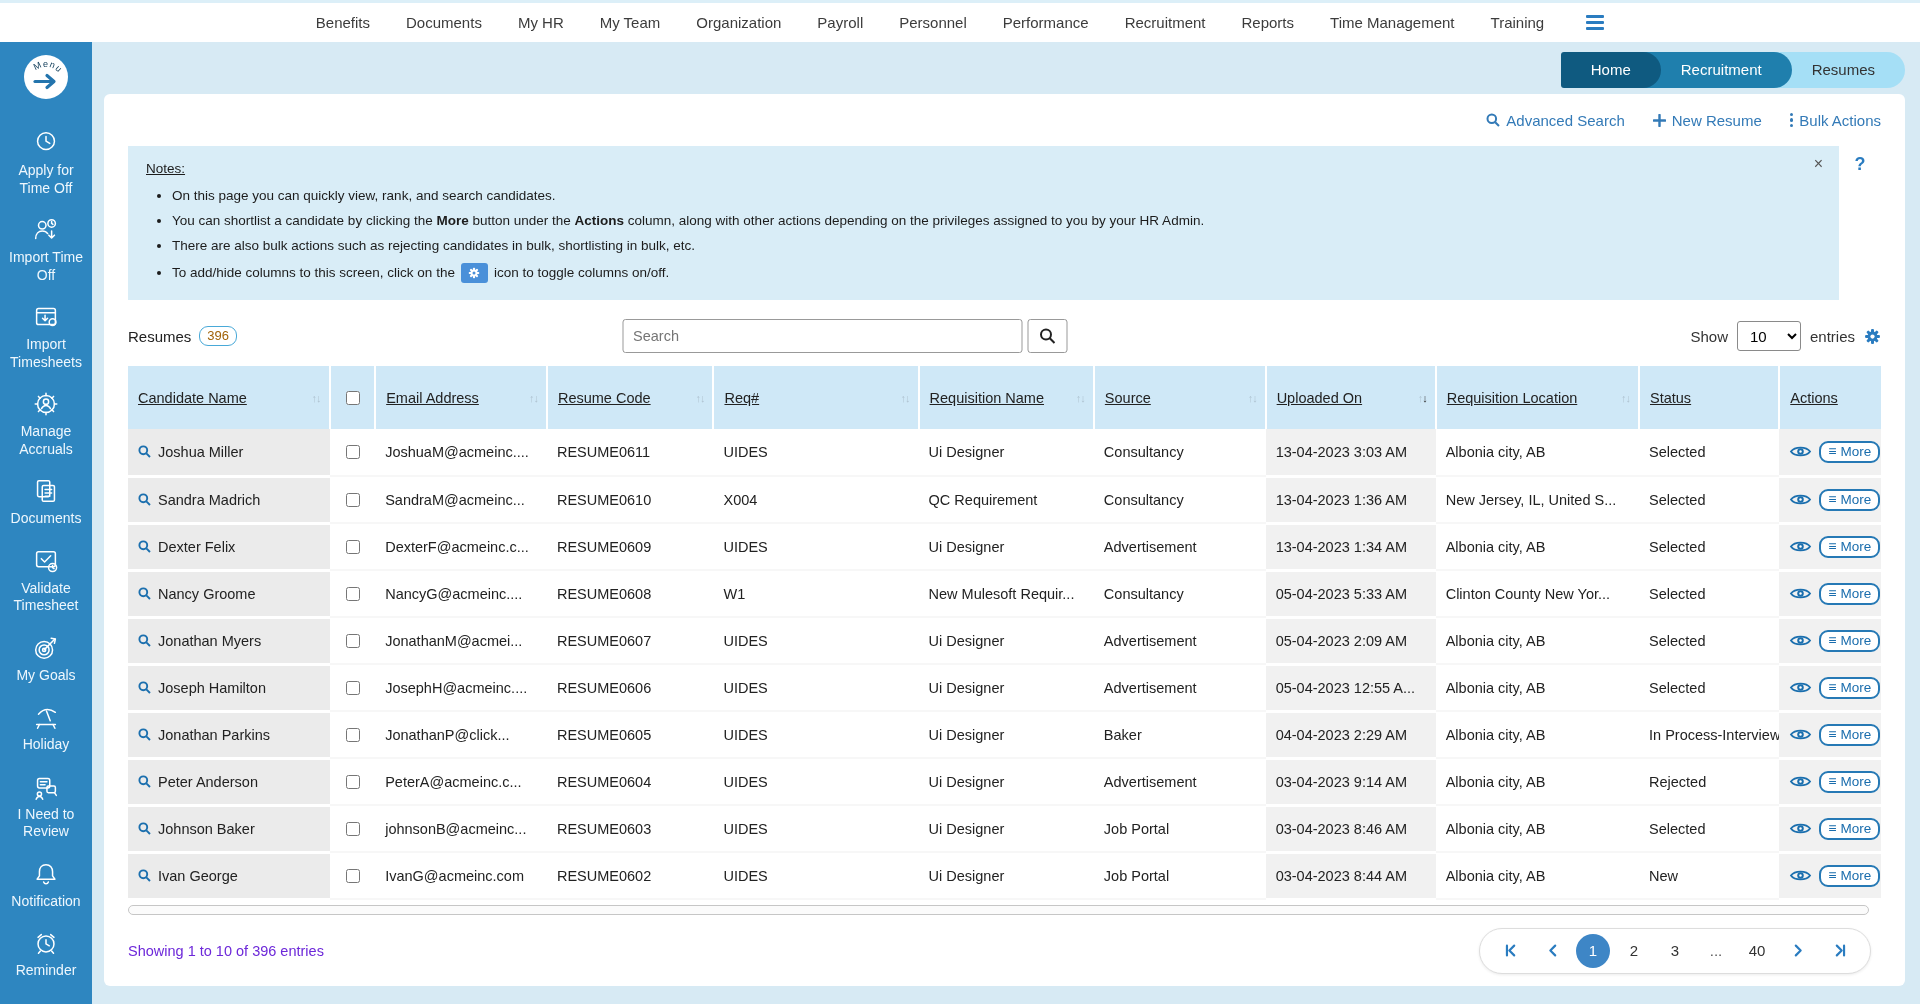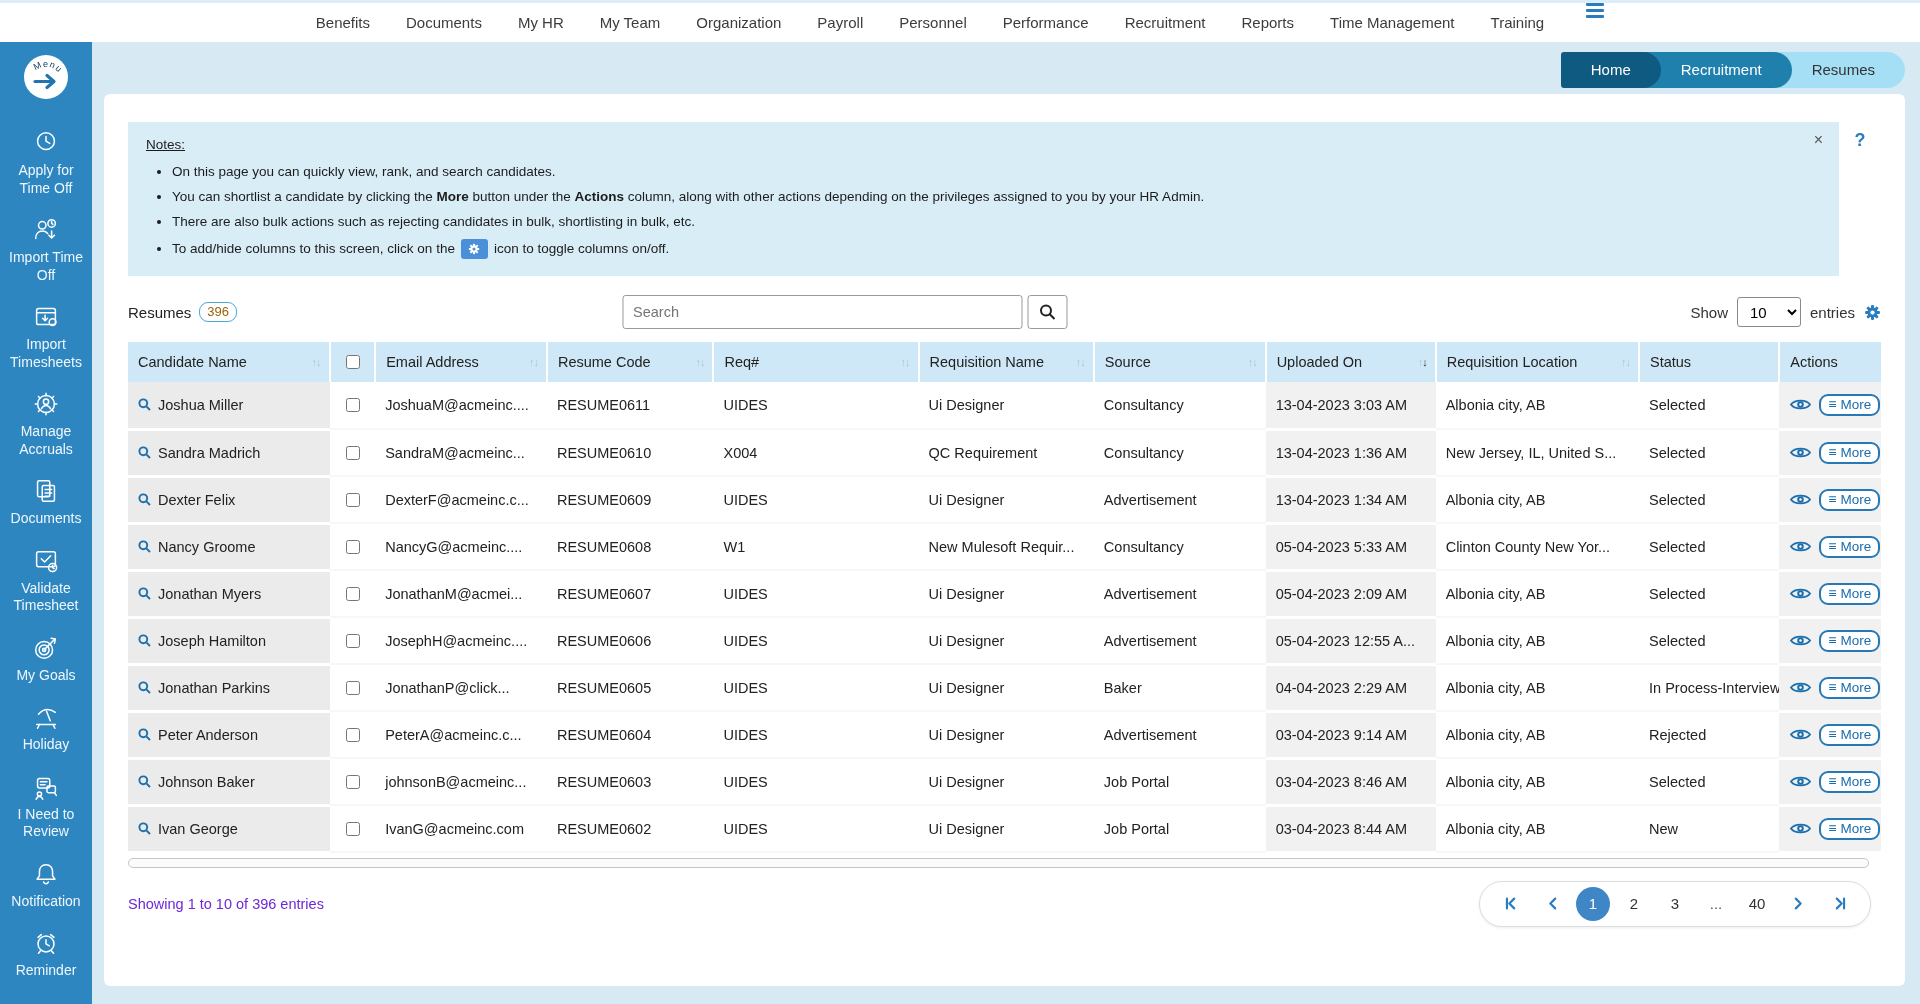--- a/index.html
+++ b/index.html
@@ -5,21 +5,21 @@
   * { box-sizing: border-box; }
   html,body { margin:0; padding:0; }
   body {
     width:1920px; height:1004px; overflow:hidden;
     font-family:"Liberation Sans", sans-serif;
     background:#d7eaf4; color:#222;
   }
   
   .topnav {
     height:42px; background:#fff; border-top:3px solid #dcefF8;
-    display:flex; justify-content:center; gap:36px;
+    display:flex; align-items:center; justify-content:center; gap:36px;
     font-size:15px; color:#3c3c3c;
   }
   .topnav .nav-item { cursor:pointer; white-space:nowrap; }
   .hamburger { display:flex; flex-direction:column; gap:3px; margin-left:6px; cursor:pointer; }
   .hamburger i { display:block; width:18px; height:3px; background:#2a7cc0; border-radius:1px; }
 
   
   .app { display:flex; height:962px; }
   .sidebar {
     width:92px; background:#2e86c0; display:flex; flex-direction:column;
@@ -97,23 +97,23 @@
   .show-wrap { margin-left:auto; display:flex; align-items:center; gap:9px; font-size:15px; color:#333; }
   .page-size-select {
     width:64px; height:30px; border:1px solid #8a8a8a; border-radius:3px;
     font-size:15px; font-family:inherit; padding-left:8px; background:#fff; cursor:pointer;
   }
 
   
   .table-wrap { margin-top:10px; }
   table { width:100%; border-collapse:collapse; table-layout:fixed; font-size:14.5px; color:#222; }
   thead th {
-    background:#cfe8f7; height:40px; font-weight:normal; text-align:left;
+    background:#cfe8f7; height:63px; font-weight:normal; text-align:left;
     padding:0 6px 0 10px; position:relative; border-left:2px solid #fff;
-    white-space:nowrap; overflow:hidden; cursor:pointer;
+    white-space:nowrap; overflow:hidden; cursor:pointer;text-decoration:underline;
   }
   thead th:first-child { border-left:none; }
   .sort-icons { position:absolute; right:8px; top:50%; transform:translateY(-50%); font-size:11px; color:#afc3d1; letter-spacing:-1px; }
   .sort-icons .active { color:#333; font-weight:bold; }
   tbody td {
     height:47px; padding:0 6px 0 10px; background:#fff;
     border-bottom:2px solid #f7f7f7; white-space:nowrap; overflow:hidden;
   }
   td.c-name { background:#ebebeb; border-bottom:3px solid #fff; }
   td.c-uploaded, td.c-actions { background:#f1f1f1; border-bottom:3px solid #fff; }
@@ -294,20 +294,43 @@
 
   <div class="main">
     <div class="tabs">
       <div class="tab tab-home">Home</div>
       <div class="tab tab-recruitment">Recruitment</div>
       <div class="tab tab-resumes">Resumes</div>
     </div>
 
     <div class="card">
 
+      <div class="actions-row">
+        <span class="action-link">
+          <svg width="14" height="14" viewBox="0 0 14 14">
+              <circle cx="5.8" cy="5.8" r="4.3" stroke="#337ab7" stroke-width="2" fill="none"></circle>
+              <line x1="9.2" y1="9.2" x2="13" y2="13" stroke="#337ab7" stroke-width="2"></line>
+            </svg>
+          <span>Advanced Search</span>
+        </span>
+        <span class="action-link">
+          <svg width="13" height="13" viewBox="0 0 14 14">
+              <path d="M7 1v12M1 7h12" stroke="#337ab7" stroke-width="2.6" stroke-linecap="round"></path>
+            </svg>
+          <span>New Resume</span>
+        </span>
+        <span class="action-link">
+          <span class="bulk-dots">
+              <i></i>
+              <i></i>
+              <i></i>
+            </span>
+          <span>Bulk Actions</span>
+        </span>
+      </div>
 
       <div class="info-row">
         <div class="info-box">
           <span class="info-close">×</span>
           <span class="notes-label">Notes:</span>
           <ul>
             <li><span>On this page you can quickly view, rank, and search candidates.</span></li>
             <li><span>You can shortlist a candidate by clicking the </span><b>More</b><span> button under the </span><b>Actions</b><span> column, along with other actions depending on the privileges assigned to you by your HR Admin.</span></li>
             <li><span>There are also bulk actions such as rejecting candidates in bulk, shortlisting in bulk, etc.</span></li>
             <li>

